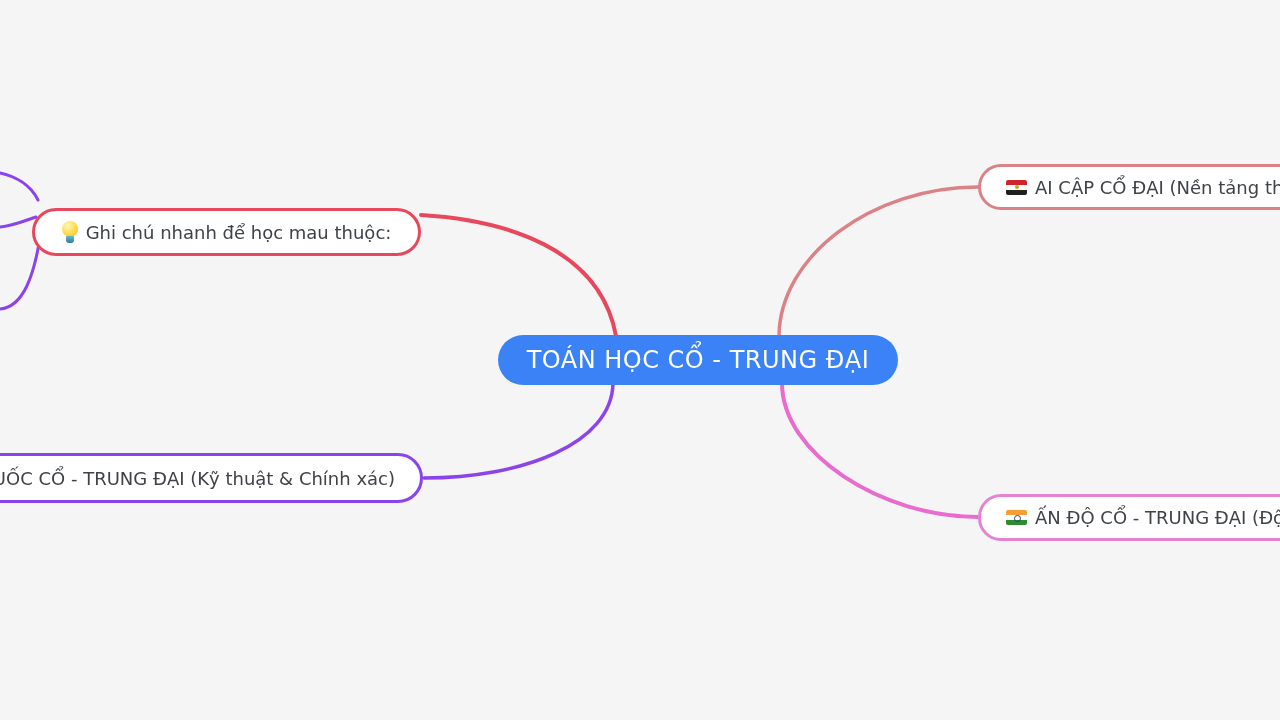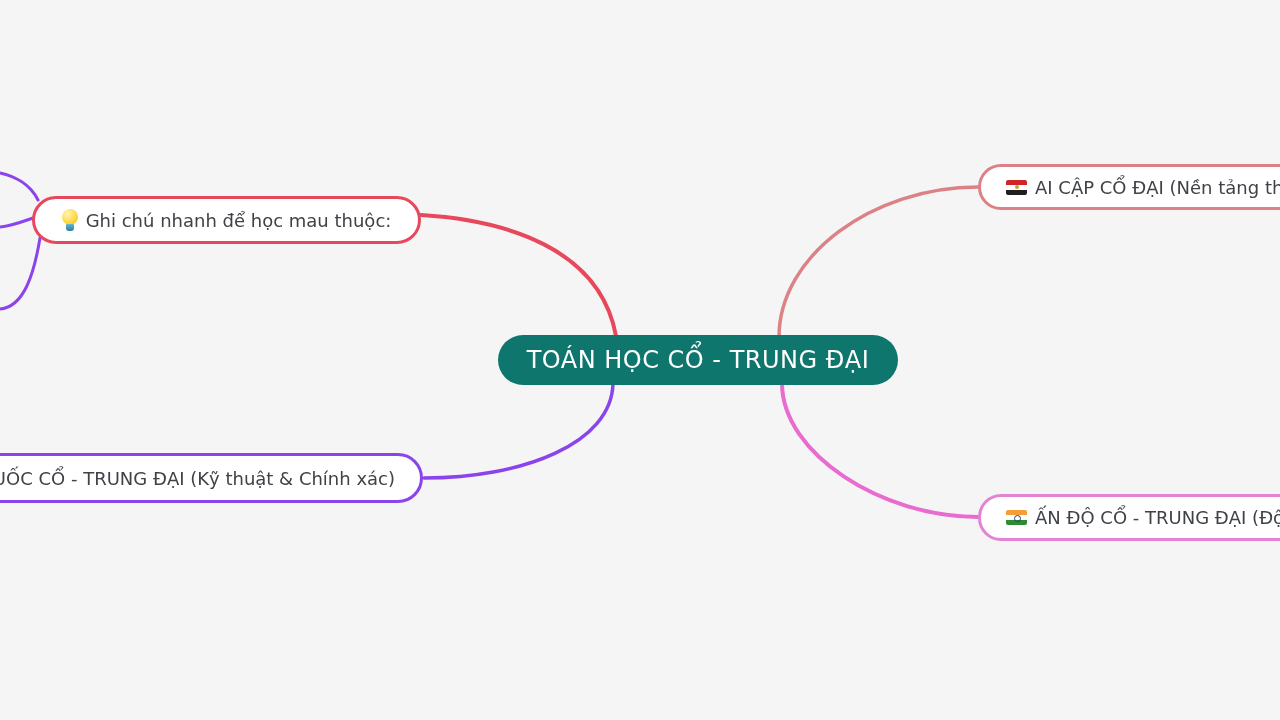--- a/index.html
+++ b/index.html
@@ -41,21 +41,21 @@
 
   .branch-node {
     background: #FFFFFF;
     border: 3px solid #999;
     font-size: 18px;
     color: #3F4247;
     gap: 8px;
   }
 
   .node-notes {
-    left: 32px; top: 196px;
+    left: 32px; top: 208px;
     width: 389px; height: 48px;
     border-radius: 24px;
   }
 
   .node-egypt {
     left: 978px; top: 164px;
     height: 46px;
     border-radius: 23px;
     padding: 0 25px;
   }
@@ -132,21 +132,21 @@
     <path d="M0 173 C14 176 30 184 38 200" stroke-width="3" stroke="#8B44EC"></path>
     <path d="M0 227 C12 226 24 221 36 217" stroke-width="3" stroke="#8B44EC"></path>
     <path d="M0 309 C24 307 34 274 40 238" stroke-width="3" stroke="#8B44EC"></path>
 
     <path d="M421 215 C505 220 600 248 616 336" stroke-width="4" stroke="#E8485C"></path>
     <path d="M779 337 C779 256 872 187 978 187" stroke-width="3.5" stroke="#DC8186"></path>
     <path d="M613 383 C612 444 522 478 424 478" stroke-width="3.5" stroke="#8B44EC"></path>
     <path d="M782 383 C782 454 882 517 978 517" stroke-width="4" stroke="#E96BCF"></path>
   </svg>
 
-  <div class="node root-node" style="background-color: #0f766e; color: rgb(255, 255, 255);">
+  <div class="node root-node" style="background-color: #3b82f6; color: rgb(255, 255, 255);">
     <span>TOÁN HỌC CỔ - TRUNG ĐẠI</span>
   </div>
 
   <div class="node branch-node node-notes" style="border-color: rgb(232, 72, 92); color: rgb(63, 66, 71);">
     <span class="bulb-icon"></span>
     <span>Ghi chú nhanh để học mau thuộc:</span>
   </div>
 
   <div class="node branch-node node-egypt" style="border-color: rgb(220, 129, 134); color: rgb(63, 66, 71);">
     <span class="flag egypt-flag"></span>

